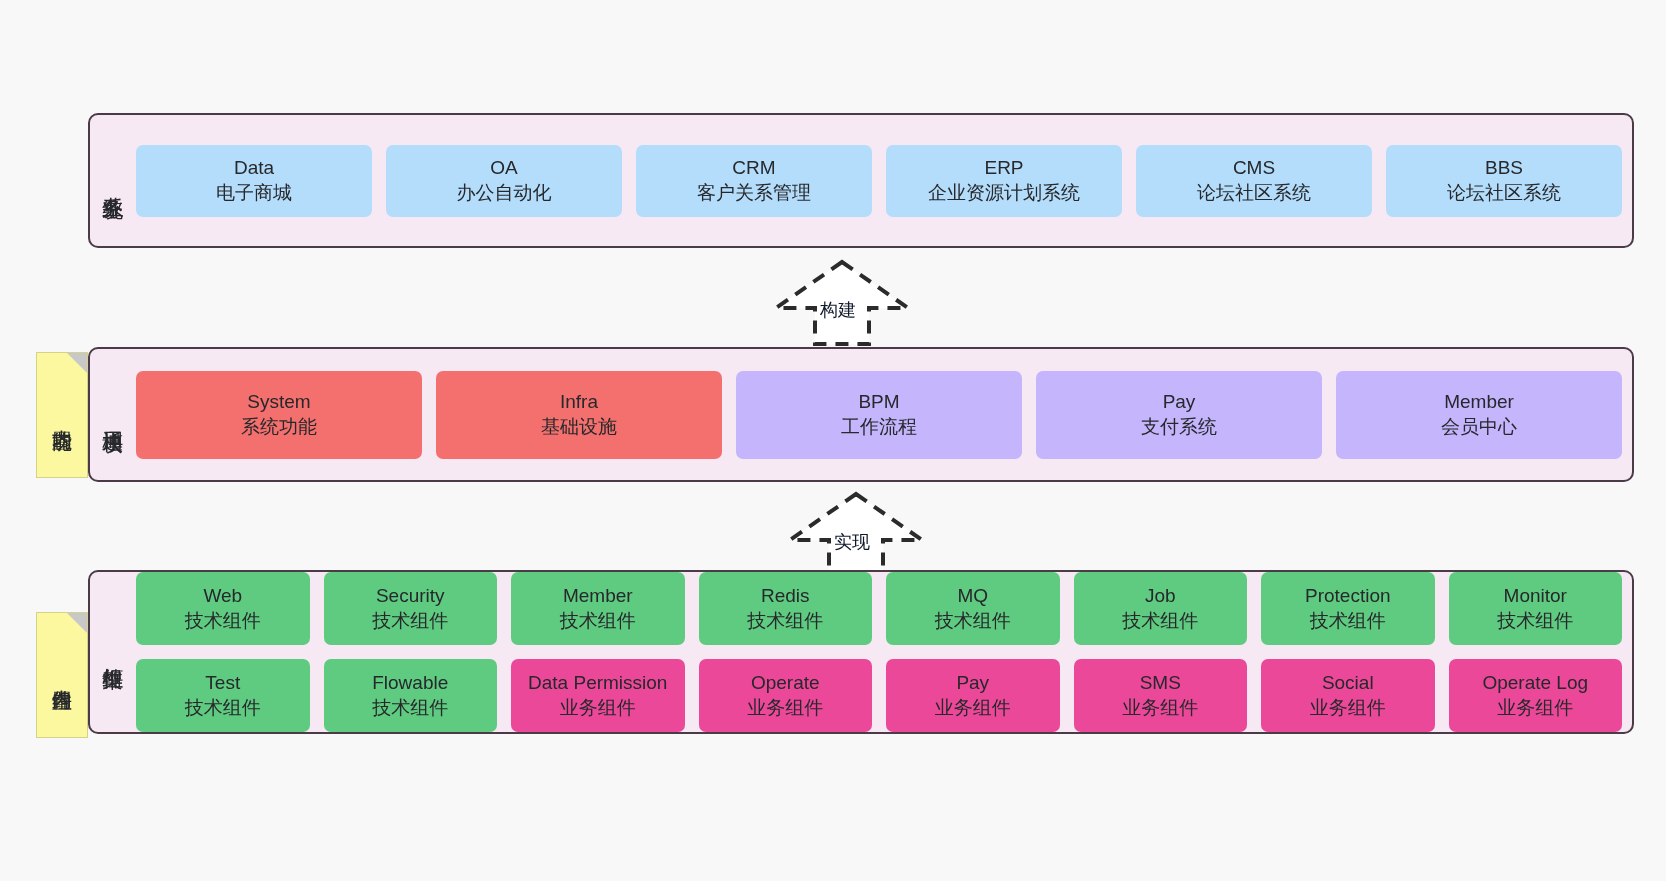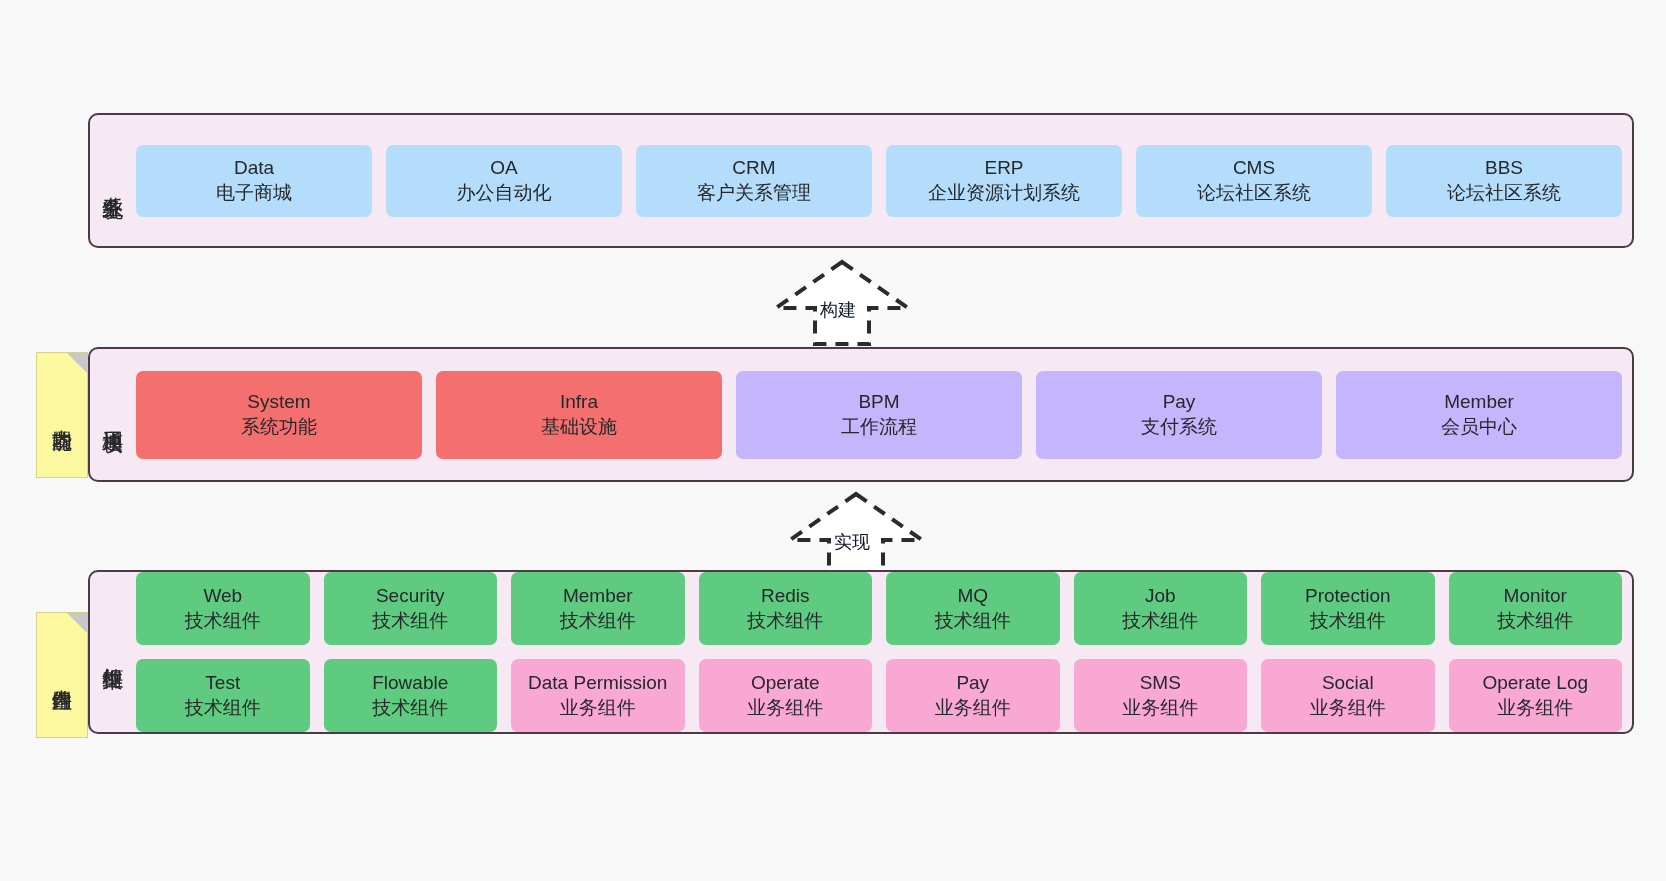--- a/index.html
+++ b/index.html
@@ -75,21 +75,21 @@
     box-sizing: border-box;
     padding: 4px 6px;
   }
   .cell .l1 { white-space: nowrap; }
   .cell.wrap .l1 { white-space: normal; }
 
   .blue  { background: #b4ddfb; }
   .red   { background: #f4706e; }
   .pink  { background: #c4b5fd; }
   .green { background: #5fcb80; }
-  .lgreen{ background: #f9a8d4; }
+  .lgreen{ background: #ec4899; }
 
   
   #layer-business { left: 88px;  top: 113px; width: 1546px; height: 135px; }
   #layer-business .layer-body { height: 100%; }
   #layer-business .cellrow { height: 72px; }
 
   #layer-common { left: 88px;  top: 347px; width: 1546px; height: 135px; }
   #layer-common .layer-body { height: 100%; }
   #layer-common .cellrow { height: 88px; }
 

